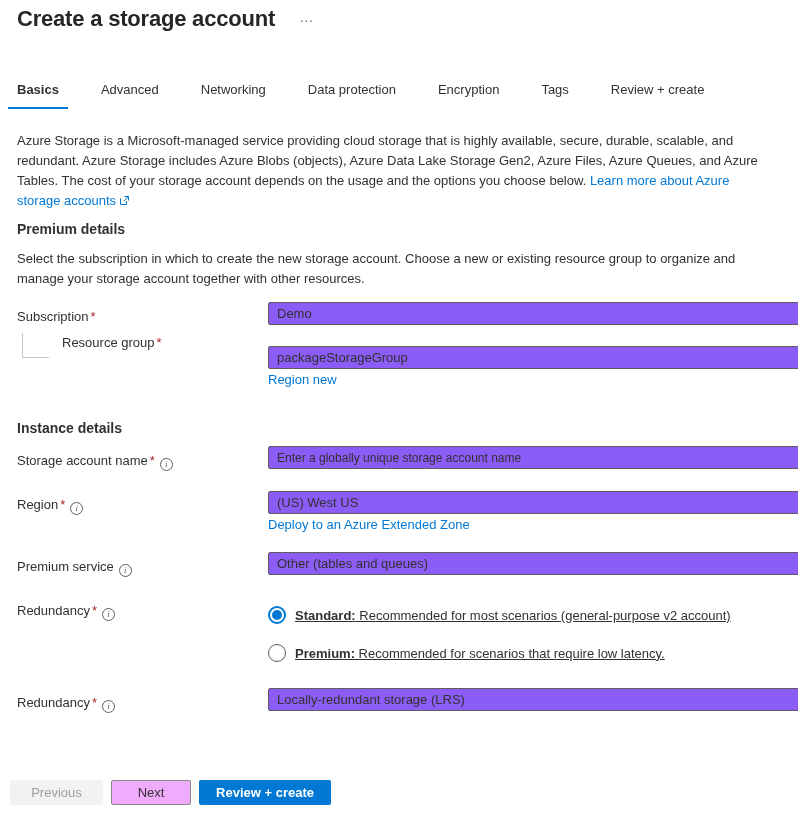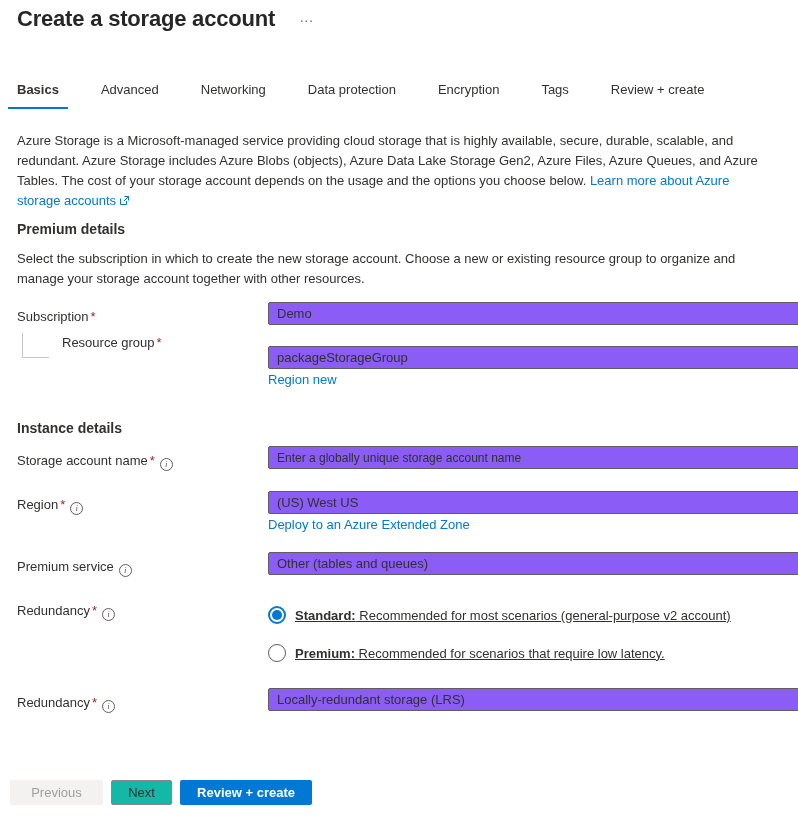--- a/index.html
+++ b/index.html
@@ -65,21 +65,21 @@
   .radio-outer.selected { border: 2px solid #0078d4; background: #fff; display: flex; align-items: center; justify-content: center; }
   .radio-outer.selected .radio-dot { width: 10px; height: 10px; border-radius: 50%; background: #0078d4; }
   .radio-outer.unselected { border: 1px solid #605e5c; background: #fff; }
   .radio-text { font-size: 13px; color: #323130; }
   .radio-text b { font-weight: 700; }
 
   
   .footer { left: 10px; top: 780px; display: flex; gap: 8px; }
   .btn { height: 25px; border-radius: 2px; font-size: 13px; display: flex; align-items: center; justify-content: center; cursor: pointer; font-family: "Liberation Sans", sans-serif; }
   .btn-previous { width: 93px; background: #f3f2f1; color: #a19f9d; border: none; }
-  .btn-next { width: 61px; background: #14b8a6; color: #323130; border: 1px solid #8a8886; }
+  .btn-next { width: 80px; background: #f0abfc; color: #323130; border: 1px solid #8a8886; }
   .btn-review { width: 132px; background: #0078d4; color: #ffffff; border: none; font-weight: 700; }
 </style>
 </head>
 <body>
 
 <div class="abs page-title">Create a storage account</div>
 <div class="abs more-btn">...</div>
 
 <div class="abs tabs">
   <div class="tab active">Basics</div>

